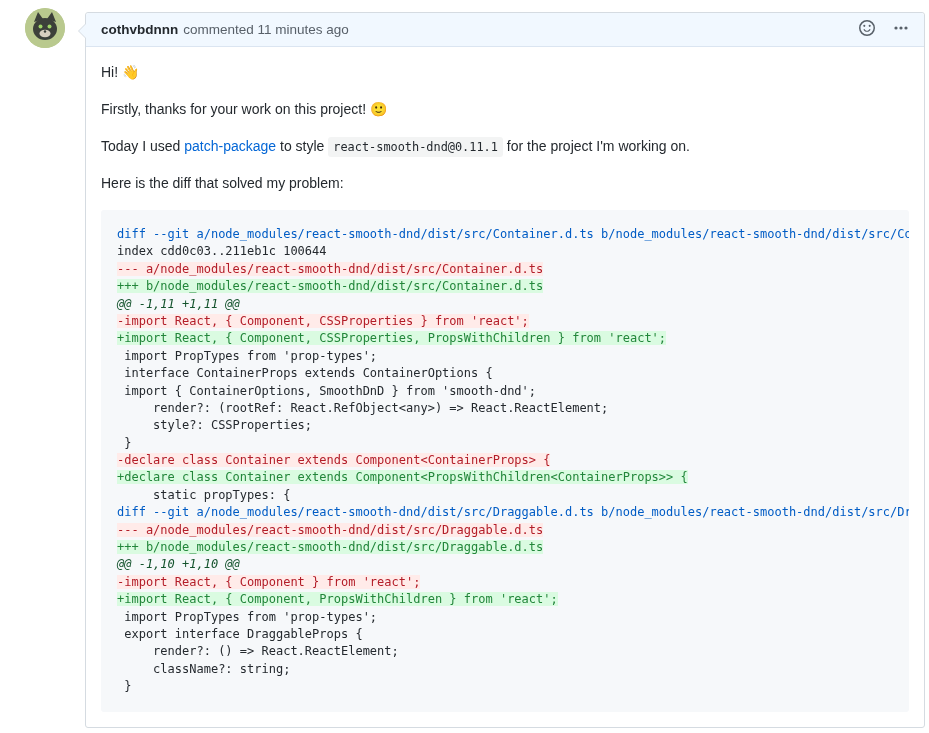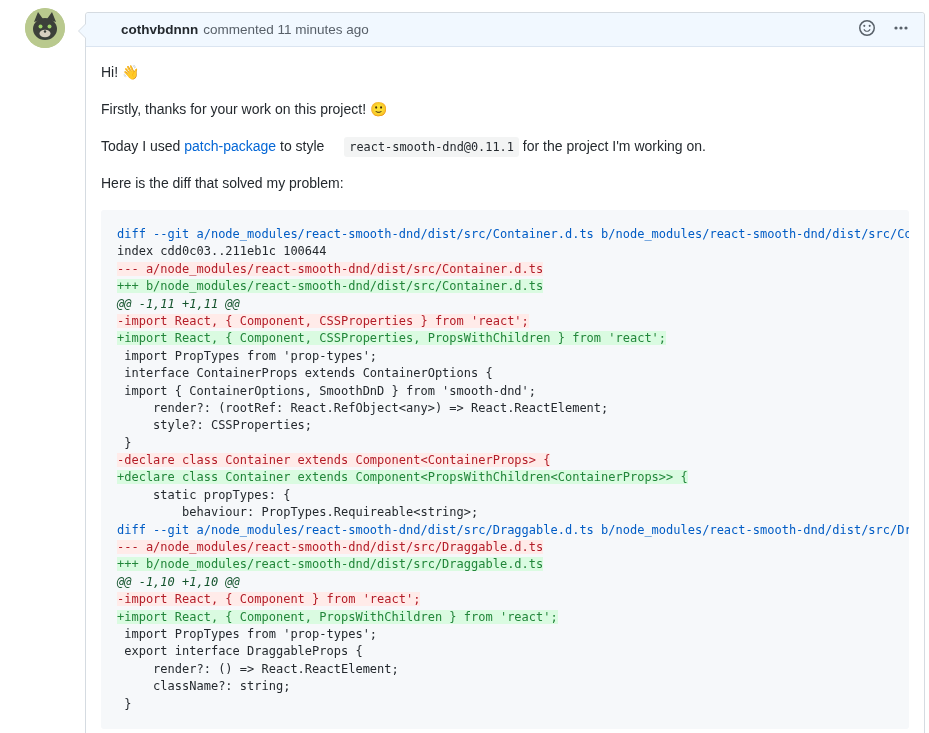--- a/index.html
+++ b/index.html
@@ -26,31 +26,31 @@
     content:""; position:absolute; top:11px; left:-7px;
     border-style:solid; border-width:7px 7px 7px 0;
     border-color:transparent #f1f8ff transparent transparent;
   }
   .comment-header {
     background:#f1f8ff; border-bottom:1px solid #dbe5f1;
     border-top-left-radius:3px; border-top-right-radius:3px;
     padding:7px 15px; display:flex; align-items:center;
     font-size:13.5px; color:#586069;
   }
-  .author { font-weight:700; color:#24292e; text-decoration:none; margin-right:5px;margin-left:20px; }
+  .author { font-weight:700; color:#24292e; text-decoration:none; margin-right:5px; }
   .header-meta { color:#586069; text-decoration:none; }
   .header-actions { margin-left:auto; display:flex; align-items:center; gap:18px; }
   .icon-btn { background:none; border:none; cursor:pointer; display:flex; align-items:center; padding:0; }
   .comment-body { padding:15px; font-size:14px; line-height:1.5; }
   .comment-body p { margin-bottom:16px; }
   .comment-body p:last-child { margin-bottom:0; }
   a.text-link { color:#0366d6; text-decoration:none;margin-top:34px; }
   code.inline {
     font-family:"DejaVu Sans Mono", monospace; font-size:85%;
-    background:rgba(27,31,35,0.05); padding:3px 5px; border-radius:3px;margin-left:16px;
+    background:rgba(27,31,35,0.05); padding:3px 5px; border-radius:3px;
   }
   .code-block {
     background:#f6f8fa; border-radius:3px; padding:16px;
     overflow:hidden;
     font-family:"DejaVu Sans Mono", monospace; font-size:12px; line-height:1.45;
     color:#24292e;
   }
   .code-line { white-space:pre; min-height:17.4px; }
   .tok-meta { color:#005cc5; }
   .tok-hunk { color:#14532d;font-style:italic; }
@@ -119,21 +119,20 @@
             <div class="code-line"><span class="tok tok-add">+import React, { Component, CSSProperties, PropsWithChildren } from 'react';</span></div>
             <div class="code-line"><span class="tok tok-ctx"> import PropTypes from 'prop-types';</span></div>
             <div class="code-line"><span class="tok tok-ctx"> interface ContainerProps extends ContainerOptions {</span></div>
             <div class="code-line"><span class="tok tok-ctx"> import { ContainerOptions, SmoothDnD } from 'smooth-dnd';</span></div>
             <div class="code-line"><span class="tok tok-ctx">     render?: (rootRef: React.RefObject&lt;any&gt;) =&gt; React.ReactElement;</span></div>
             <div class="code-line"><span class="tok tok-ctx">     style?: CSSProperties;</span></div>
             <div class="code-line"><span class="tok tok-ctx"> }</span></div>
             <div class="code-line"><span class="tok tok-del">-declare class Container extends Component&lt;ContainerProps&gt; {</span></div>
             <div class="code-line"><span class="tok tok-add">+declare class Container extends Component&lt;PropsWithChildren&lt;ContainerProps&gt;&gt; {</span></div>
             <div class="code-line"><span class="tok tok-ctx">     static propTypes: {</span></div>
-            <div class="code-line"><span class="tok tok-ctx">         behaviour: PropTypes.Requireable&lt;string&gt;;</span></div>
             <div class="code-line"><span class="tok tok-meta">diff --git a/node_modules/react-smooth-dnd/dist/src/Draggable.d.ts b/node_modules/react-smooth-dnd/dist/src/Draggable.d.ts</span></div>
             <div class="code-line"><span class="tok tok-del">--- a/node_modules/react-smooth-dnd/dist/src/Draggable.d.ts</span></div>
             <div class="code-line"><span class="tok tok-add">+++ b/node_modules/react-smooth-dnd/dist/src/Draggable.d.ts</span></div>
             <div class="code-line"><span class="tok tok-hunk">@@ -1,10 +1,10 @@</span></div>
             <div class="code-line"><span class="tok tok-del">-import React, { Component } from 'react';</span></div>
             <div class="code-line"><span class="tok tok-add">+import React, { Component, PropsWithChildren } from 'react';</span></div>
             <div class="code-line"><span class="tok tok-ctx"> import PropTypes from 'prop-types';</span></div>
             <div class="code-line"><span class="tok tok-ctx"> export interface DraggableProps {</span></div>
             <div class="code-line"><span class="tok tok-ctx">     render?: () =&gt; React.ReactElement;</span></div>
             <div class="code-line"><span class="tok tok-ctx">     className?: string;</span></div>

